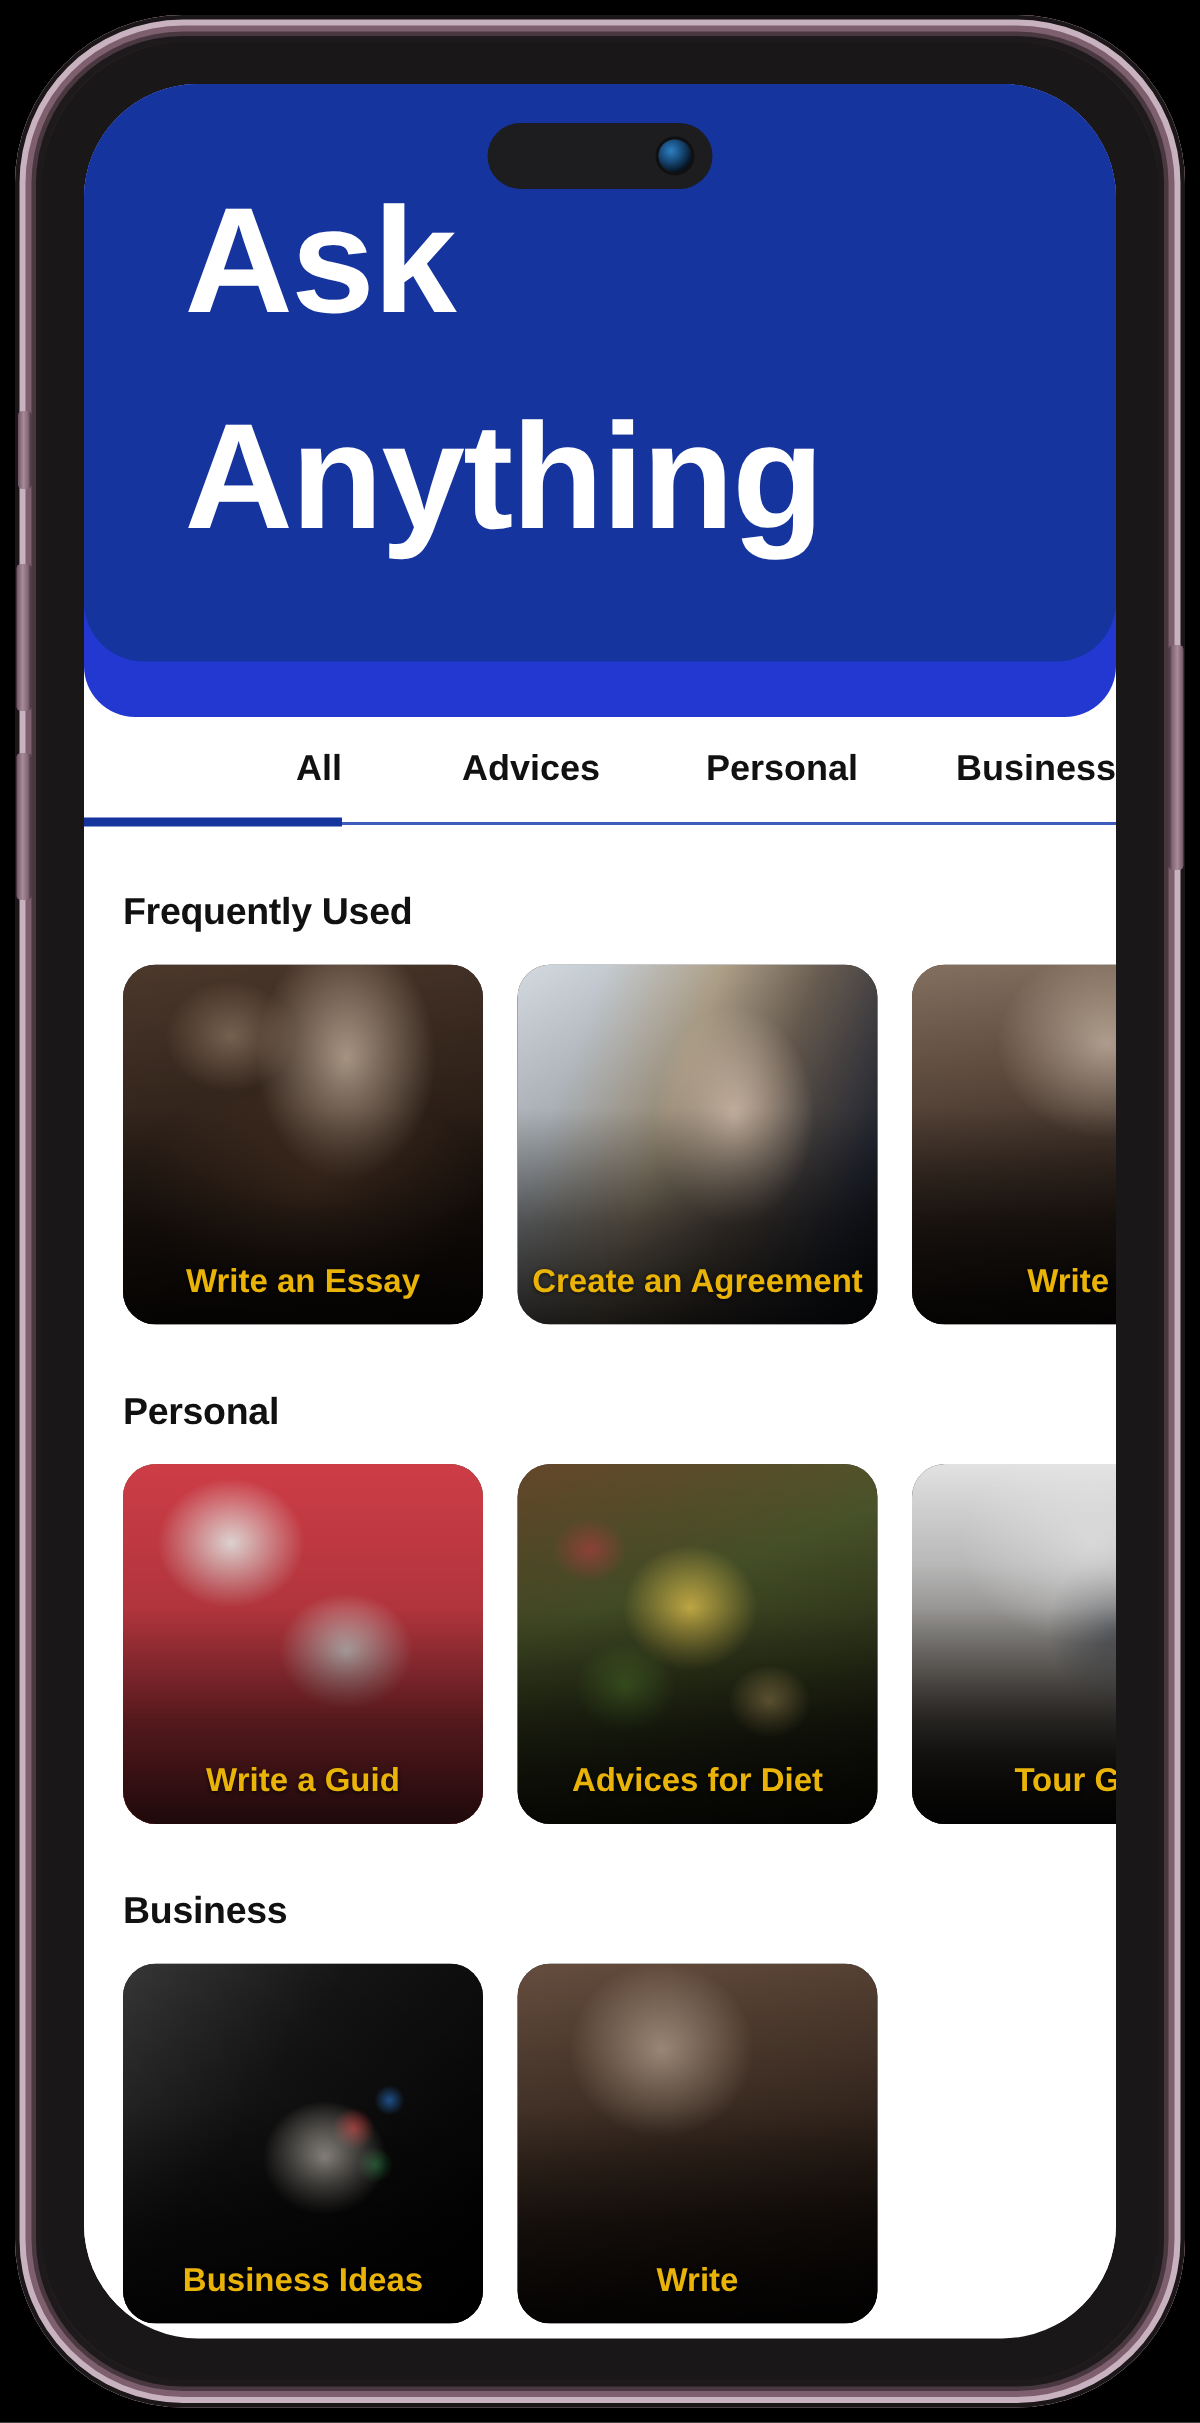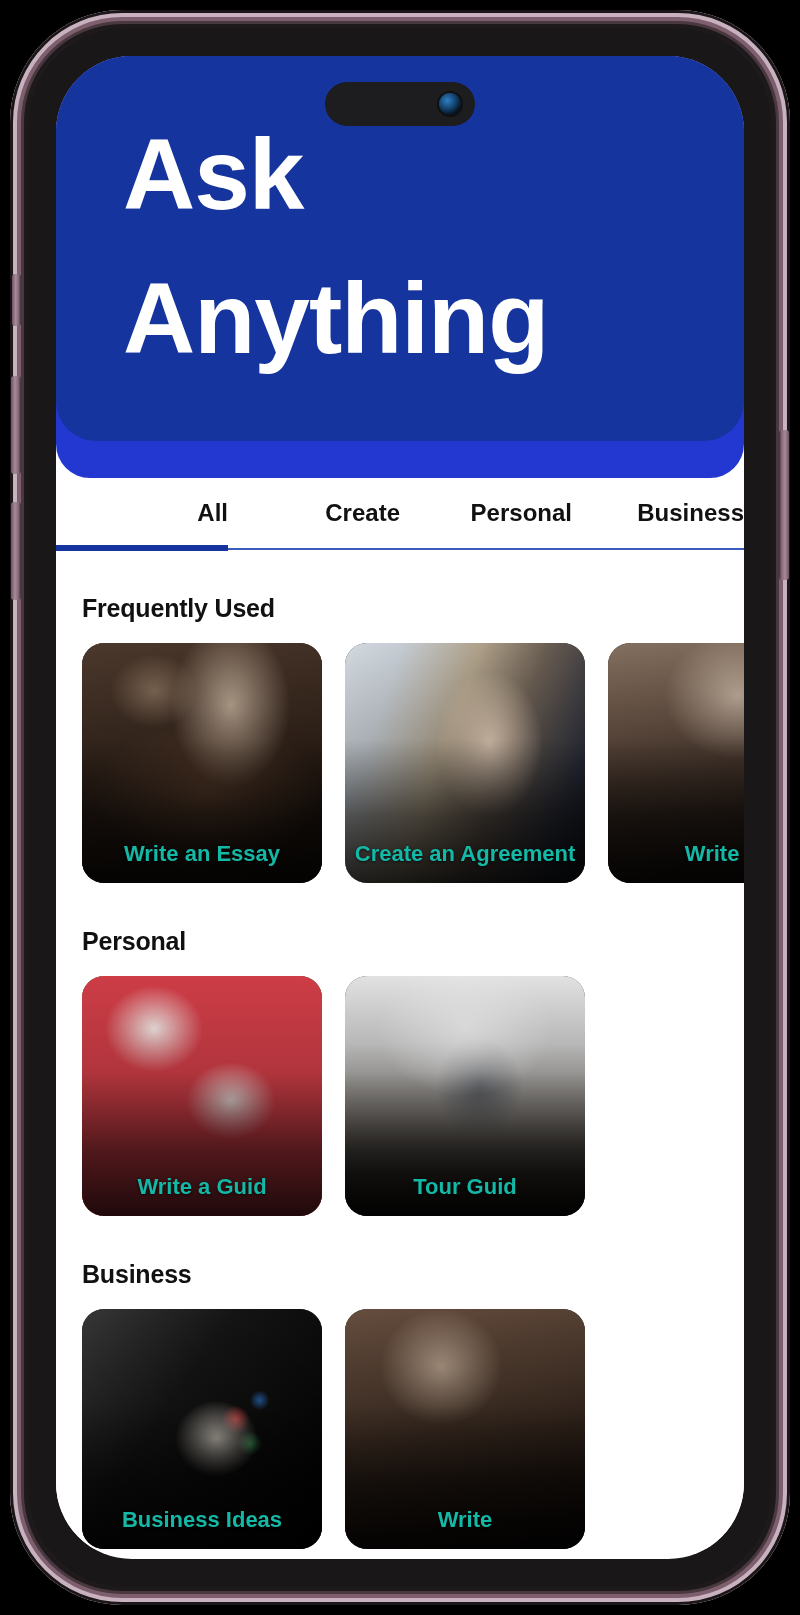--- a/index.html
+++ b/index.html
@@ -196,21 +196,21 @@
       rgba(0,0,0,0.05) 0%,
       rgba(0,0,0,0.18) 40%,
       rgba(0,0,0,0.62) 72%,
       rgba(0,0,0,0.86) 100%);
   }
   .card-label {
     position: absolute;
     left: 0; right: 0;
     bottom: 14px;
     text-align: center;
-    color: #14b8a6;
+    color: #eab308;
     font-size: 22px;
     font-weight: 700;
     line-height: 1.3;
     padding: 0 8px;
     text-shadow: 0 1px 3px rgba(0,0,0,0.7);
   }
 
   
   .ph-essay {
     background:
@@ -289,21 +289,21 @@
       <div id="header-card"></div>
       <div id="header-title">Ask
 Anything</div>
       <div id="dynamic-island">
         <div id="front-camera"></div>
       </div>
     </div>
 
     <div id="tabs">
         <div class="tab active">All</div>
-        <div class="tab">Create</div>
+        <div class="tab">Advices</div>
         <div class="tab">Personal</div>
         <div class="tab">Business</div>
       </div>
 
     <div id="content">
         <div class="section">
           <div class="section-title">Frequently Used</div>
           <div class="card-row">
             <div class="card">
               <div class="card-photo ph-essay"></div>
@@ -324,20 +324,25 @@
         </div>
         <div class="section">
           <div class="section-title">Personal</div>
           <div class="card-row">
             <div class="card">
               <div class="card-photo ph-poem"></div>
               <div class="card-shade"></div>
               <div class="card-label">Write a Guid</div>
             </div>
             <div class="card">
+              <div class="card-photo ph-diet"></div>
+              <div class="card-shade"></div>
+              <div class="card-label">Advices for Diet</div>
+            </div>
+            <div class="card">
               <div class="card-photo ph-tour"></div>
               <div class="card-shade"></div>
               <div class="card-label">Tour Guid</div>
             </div>
           </div>
         </div>
         <div class="section">
           <div class="section-title">Business</div>
           <div class="card-row">
             <div class="card">

